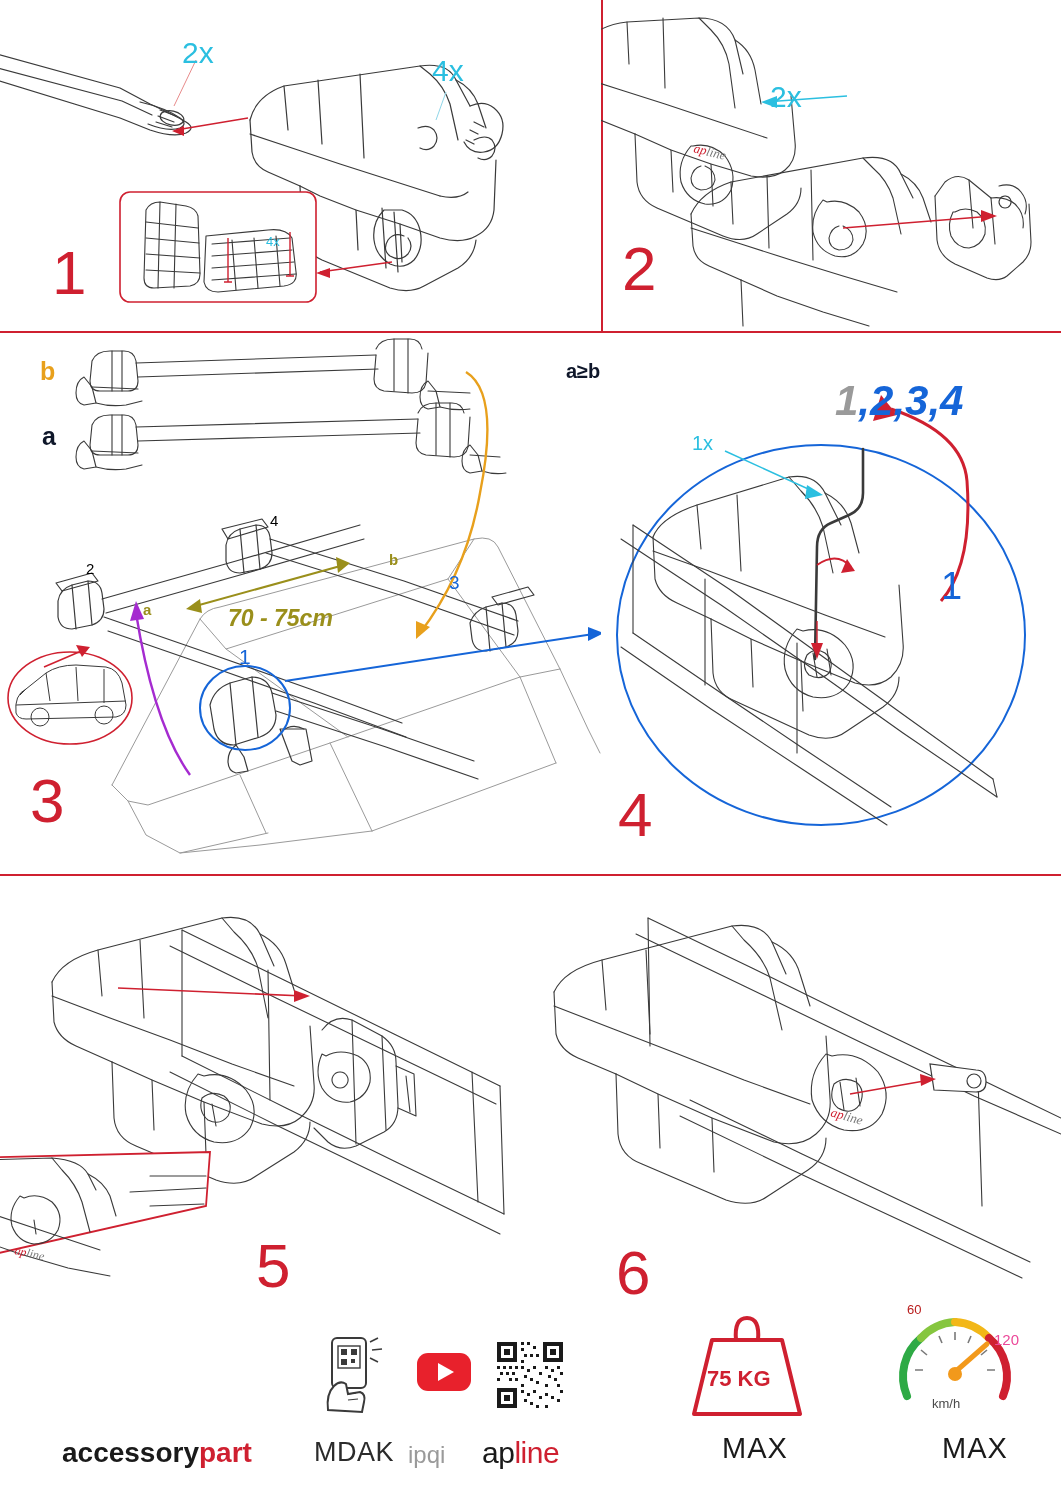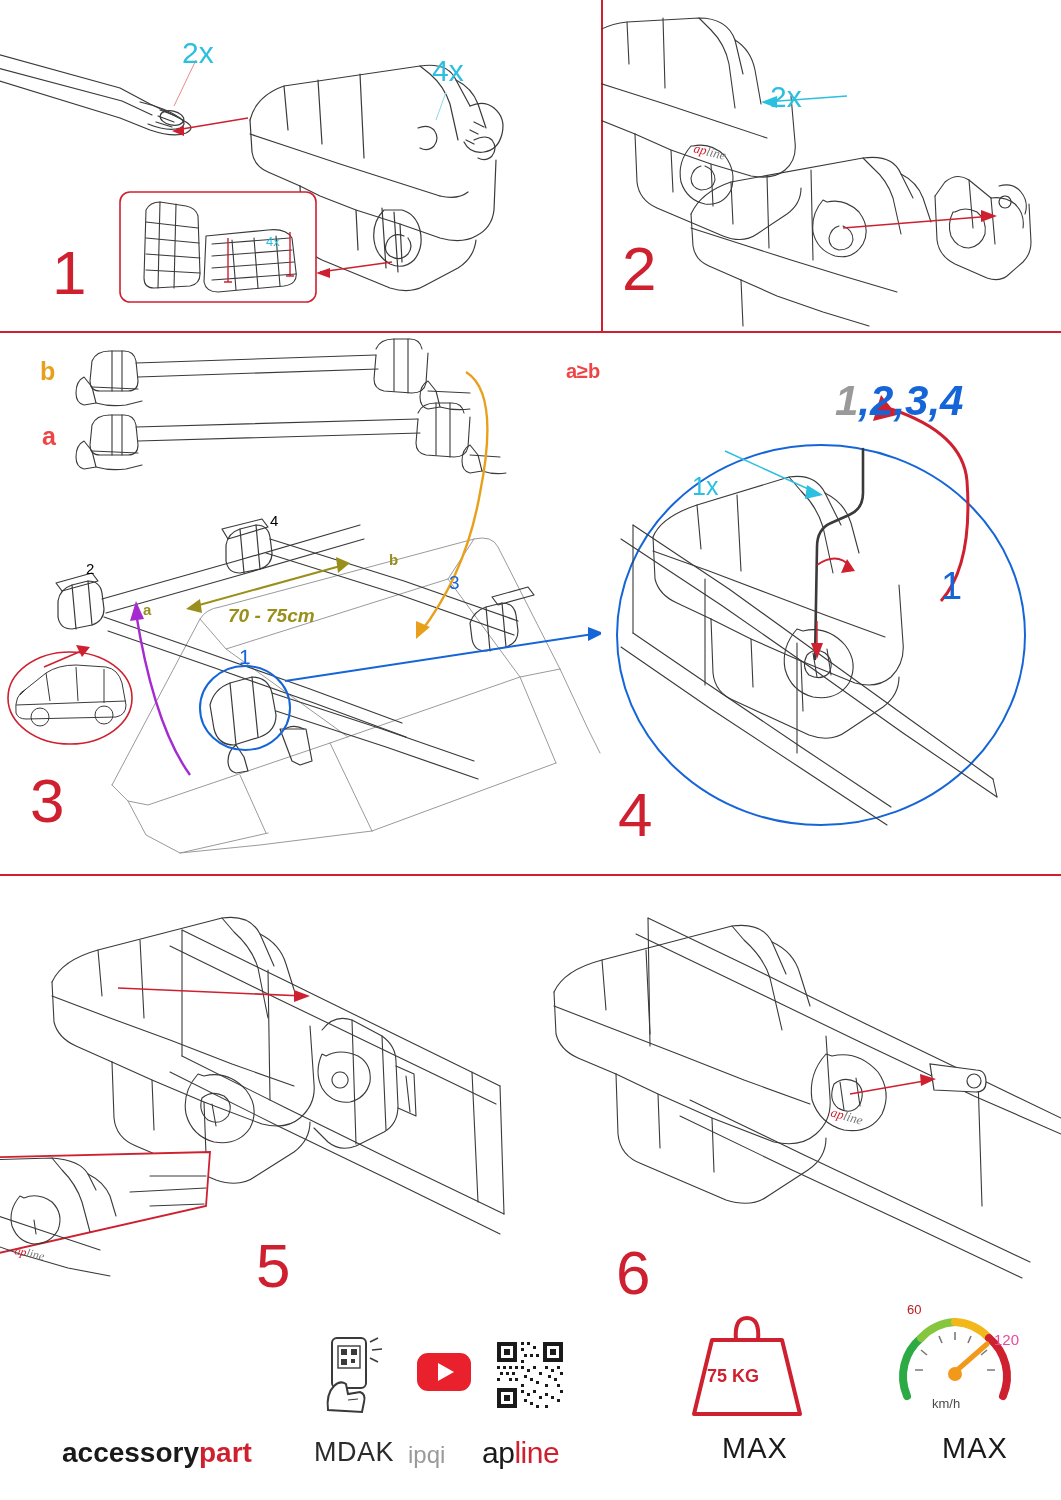--- a/index.html
+++ b/index.html
@@ -40,21 +40,21 @@
   }
   .lbl {
     position: absolute;
     font-family: "Liberation Sans", sans-serif;
     white-space: nowrap;
   }
   .cyan { color: #2bbfe0; }
   .red { color: #cf2030; }
   .blue { color: #1565d8; }
   .grey { color: #9a9a9a; }
-  .purple { color: #ef4444; }
+  .purple { color: #0f172a; }
   .orange { color: #e8a01c; }
   .olive { color: #9a8f1b; }
   svg { display: block; }
   .sec { position: absolute; }
   .footer-brand {
     position: absolute;
     font-family: "Liberation Sans", sans-serif;
   }
   .apline-logo-txt {
     font-size: 30px;
@@ -288,21 +288,21 @@
       <path d="M200 266 L186 276 L202 280 Z" fill="#9a8f1b"></path>
       <path d="M336 224 L350 230 L338 240 Z" fill="#9a8f1b"></path>
 
       <path d="M285 348 L600 300" fill="none" stroke="#1565d8" stroke-width="2"></path>
       <path d="M588 294 L604 300 L588 308 Z" fill="#1565d8"></path>
     </svg>
   </div>
   <div class="lbl orange" style="left:40px;top:357px;font-size:25px;font-weight:bold;">b</div>
   <div class="lbl purple" style="left:42px;top:422px;font-size:25px;font-weight:bold;">a</div>
   <div class="lbl" style="left:566px;top:360px;font-size:20px;font-weight:bold;"><span class="purple">a≥b</span></div>
-  <div class="lbl olive" style="left:228px;top:605px;font-size:19px;font-style:italic;font-weight:bold;">70 - 75cm</div>
+  <div class="lbl olive" style="left:228px;top:605px;font-size:23px;font-style:italic;font-weight:bold;">70 - 75cm</div>
   <div class="lbl blue" style="left:239px;top:645px;font-size:21px;">1</div>
   <div class="lbl" style="left:86px;top:560px;font-size:15px;">2</div>
   <div class="lbl blue" style="left:449px;top:572px;font-size:19px;">3</div>
   <div class="lbl" style="left:270px;top:512px;font-size:15px;">4</div>
   <div class="lbl olive" style="left:143px;top:601px;font-size:15px;font-weight:bold;">a</div>
   <div class="lbl olive" style="left:389px;top:551px;font-size:15px;font-weight:bold;">b</div>
   <div class="step-num" style="left:30px;top:770px;">3</div>
 
   <div class="sec" style="left:601px;top:333px;width:460px;height:541px;">
     <svg width="460" height="541" viewBox="0 0 460 541">
@@ -347,21 +347,21 @@
         <path d="M340 268 Q372 232 366 148 Q362 100 290 76"></path>
       </g>
       <path d="M280 62 L296 82 L272 88 Z" fill="#cf2030"></path>
 
       <g fill="none" stroke="#cf2030" stroke-width="1.4">
         <path d="M216 288 L216 318"></path>
       </g>
       <path d="M210 310 L216 326 L222 310 Z" fill="#cf2030"></path>
     </svg>
   </div>
-  <div class="lbl cyan" style="left:692px;top:432px;font-size:25px;margin-top:40px;">1x</div>
+  <div class="lbl cyan" style="left:692px;top:432px;font-size:20px;">1x</div>
   <div class="lbl blue" style="left:941px;top:565px;font-size:38px;">1</div>
   <div class="lbl" style="left:835px;top:377px;font-size:42px;font-weight:bold;font-style:italic;"><span class="grey">1</span><span class="blue">,2,3,4</span></div>
   <div class="step-num" style="left:618px;top:784px;">4</div>
 
   <div class="sec" style="left:0;top:876px;width:530px;height:420px;">
     <svg width="530" height="420" viewBox="0 0 530 420">
       <g fill="none" stroke="#3a3a3a" stroke-width="1.1" stroke-linejoin="round" stroke-linecap="round">
 
         <path d="M182 54 L284 104 L394 158 L500 210"></path>
         <path d="M170 70 L276 122 L388 176 L496 228"></path>
@@ -548,21 +548,21 @@
   <div class="footer-brand apline-logo-txt" style="left:482px;top:1436px;">
     <span style="color:#1a1a1a;">ap</span><span style="color:#cf2030;">line</span>
   </div>
 
   <div class="sec" style="left:688px;top:1306px;width:118px;height:112px;">
     <svg width="118" height="112" viewBox="0 0 118 112">
       <path d="M24 34 L94 34 L112 108 L6 108 Z" fill="#ffffff" stroke="#cf2030" stroke-width="4" stroke-linejoin="round"></path>
       <path d="M48 34 Q46 12 59 12 Q72 12 70 34" fill="none" stroke="#cf2030" stroke-width="4"></path>
     </svg>
   </div>
-  <div class="lbl red" style="left:707px;top:1366px;font-size:18px;font-weight:bold;">75 KG</div>
+  <div class="lbl red" style="left:707px;top:1366px;font-size:22px;font-weight:bold;">75 KG</div>
   <div class="lbl" style="left:722px;top:1432px;font-size:29px;color:#1a1a1a;letter-spacing:1px;">MAX</div>
 
   <div class="sec" style="left:891px;top:1300px;width:128px;height:122px;">
     <svg width="128" height="122" viewBox="0 0 128 122">
       <g fill="none" stroke-width="8" stroke-linecap="round">
         <path d="M16 96 A50 50 0 0 1 30 38" stroke="#2eaa45"></path>
         <path d="M30 38 A50 50 0 0 1 64 22" stroke="#86c63f"></path>
         <path d="M64 22 A50 50 0 0 1 98 38" stroke="#f2b718"></path>
         <path d="M98 38 A50 50 0 0 1 112 96" stroke="#cf2030"></path>
       </g>

